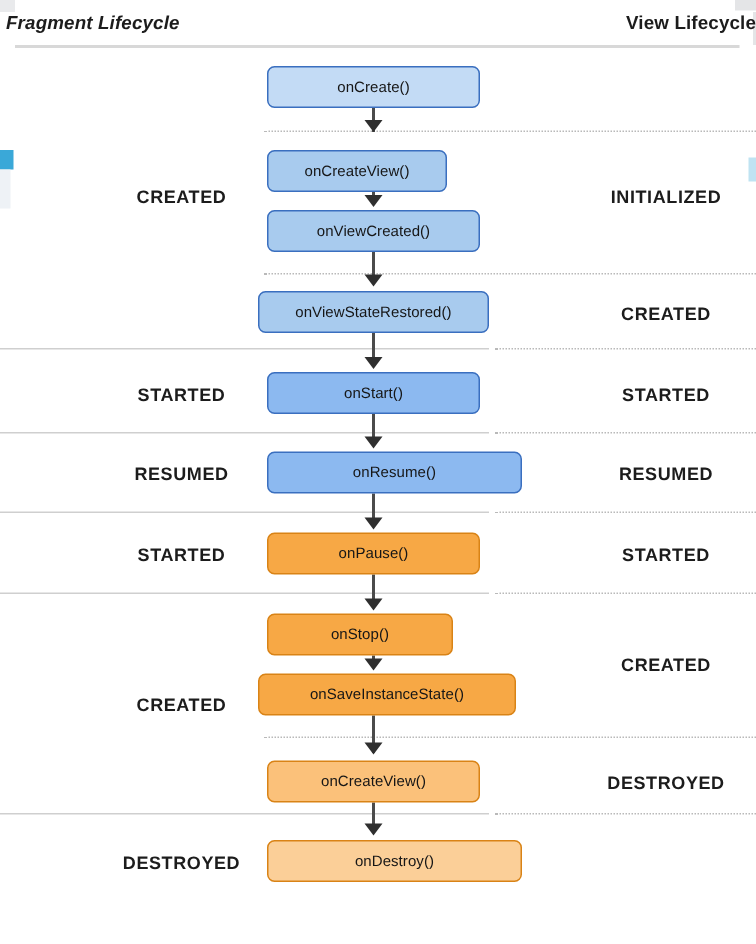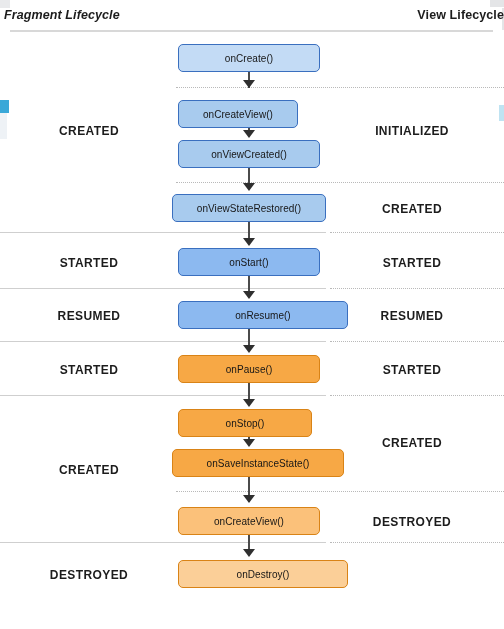--- a/index.html
+++ b/index.html
@@ -126,20 +126,21 @@
 
   
   .state-label {
     position: absolute;
     font-size: 12px;
     font-weight: bold;
     color: #1c1c1c;
     letter-spacing: 0.4px;
     white-space: nowrap;
     text-align: center;
+    margin-left: 32px;
   }
   .state-left  { left: 0;    width: 178px; }
   .state-right { left: 320px; width: 184px; }
 </style>
 </head>
 <body>
 
 <div class="edge-top-left"></div>
 <div class="edge-top-right"></div>
 <div class="edge-right-rule"></div>
@@ -191,21 +192,21 @@
     <div class="arrowhead" style="top: 549px;"></div>
   </div>
 <div id="boxes-layer">
     <div class="cbox" style="left: 178px; top: 44px; width: 142px; background: rgb(195, 219, 245); border: 1px solid rgb(58, 111, 191);">onCreate()</div>
     <div class="cbox" style="left: 178px; top: 100px; width: 120px; background: rgb(168, 203, 238); border: 1px solid rgb(58, 111, 191);">onCreateView()</div>
     <div class="cbox" style="left: 178px; top: 140px; width: 142px; background: rgb(168, 203, 238); border: 1px solid rgb(58, 111, 191);">onViewCreated()</div>
     <div class="cbox" style="left: 172px; top: 194px; width: 154px; background: rgb(168, 203, 238); border: 1px solid rgb(58, 111, 191);">onViewStateRestored()</div>
     <div class="cbox" style="left: 178px; top: 248px; width: 142px; background: rgb(140, 185, 240); border: 1px solid rgb(58, 111, 191);">onStart()</div>
     <div class="cbox" style="left: 178px; top: 301px; width: 170px; background: rgb(140, 185, 240); border: 1px solid rgb(58, 111, 191);">onResume()</div>
     <div class="cbox" style="left: 178px; top: 355px; width: 142px; background: rgb(247, 168, 69); border: 1px solid rgb(217, 131, 22);">onPause()</div>
-    <div class="cbox" style="left: 178px; top: 409px; width: 134px; background: rgb(247, 168, 69); border: 1px solid rgb(217, 131, 22);">onStop()</div>
+    <div class="cbox" style="left: 178px; top: 409px; width: 124px; background: rgb(247, 168, 69); border: 1px solid rgb(217, 131, 22);">onStop()</div>
     <div class="cbox" style="left: 172px; top: 449px; width: 172px; background: rgb(247, 168, 69); border: 1px solid rgb(217, 131, 22);">onSaveInstanceState()</div>
     <div class="cbox" style="left: 178px; top: 507px; width: 142px; background: rgb(251, 193, 122); border: 1px solid rgb(217, 131, 22);">onCreateView()</div>
     <div class="cbox" style="left: 178px; top: 560px; width: 170px; background: rgb(251, 207, 152); border: 1px solid rgb(217, 131, 22);">onDestroy()</div>
   </div>
 <div id="left-states">
     <div class="state-label state-left" style="top: 124px;">CREATED</div>
     <div class="state-label state-left" style="top: 256px;">STARTED</div>
     <div class="state-label state-left" style="top: 309px;">RESUMED</div>
     <div class="state-label state-left" style="top: 363px;">STARTED</div>
     <div class="state-label state-left" style="top: 463px;">CREATED</div>

